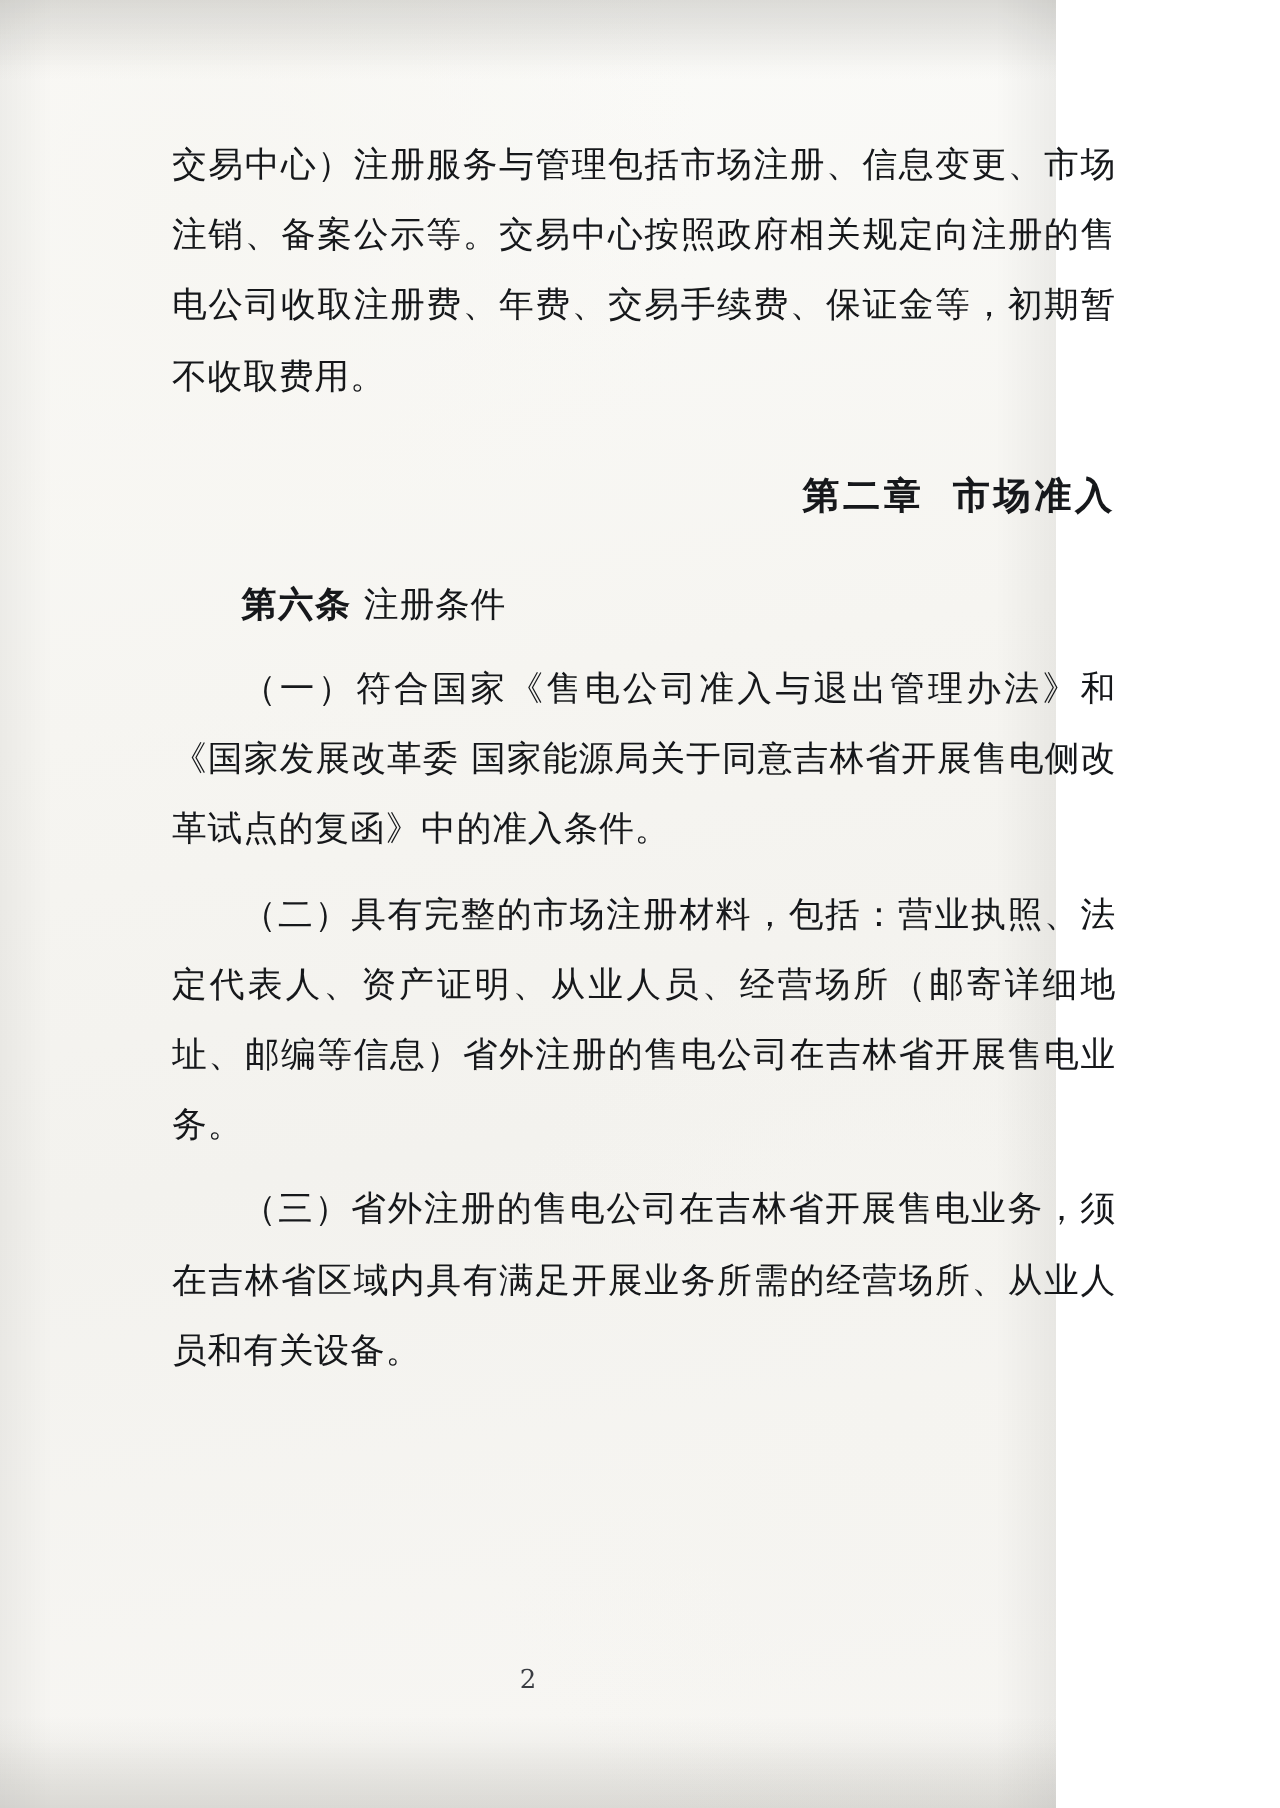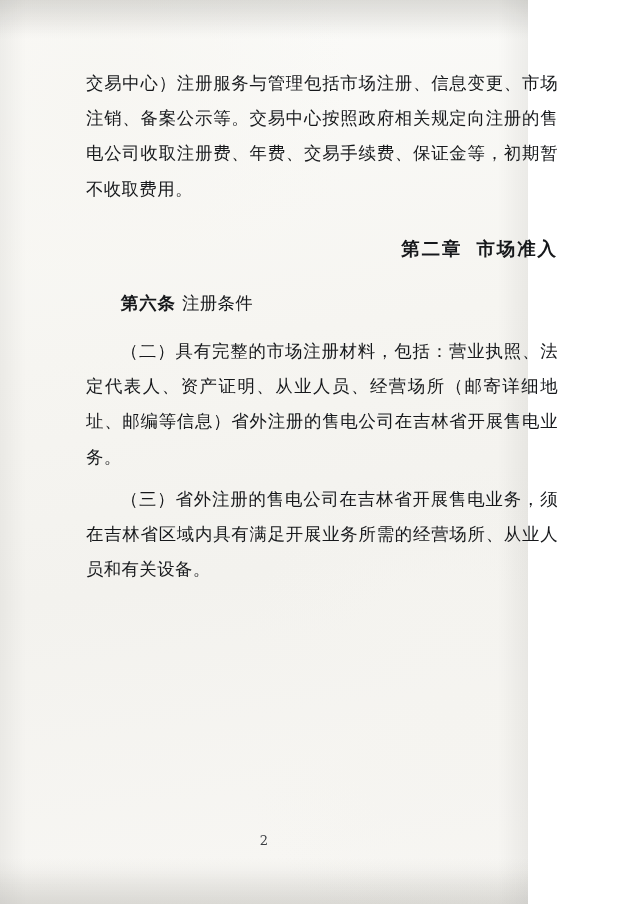--- a/index.html
+++ b/index.html
@@ -117,20 +117,23 @@
 
     <div class="gap-s"></div>
 
     <p class="para indent">
       <span class="lead">第六条</span>
       <span>注册条件</span>
     </p>
 
     <div class="gap-s"></div>
 
+    <p class="para indent">
+      <span>（一）符合国家《售电公司准入与退出管理办法》和《国家发展改革委 国家能源局关于同意吉林省开展售电侧改革试点的复函》中的准入条件。</span>
+    </p>
 
     <div class="gap-s"></div>
 
     <p class="para indent">
       <span>（二）具有完整的市场注册材料，包括：营业执照、法定代表人、资产证明、从业人员、经营场所（邮寄详细地址、邮编等信息）省外注册的售电公司在吉林省开展售电业务。</span>
     </p>
 
     <div class="gap-s"></div>
 
     <p class="para indent">

